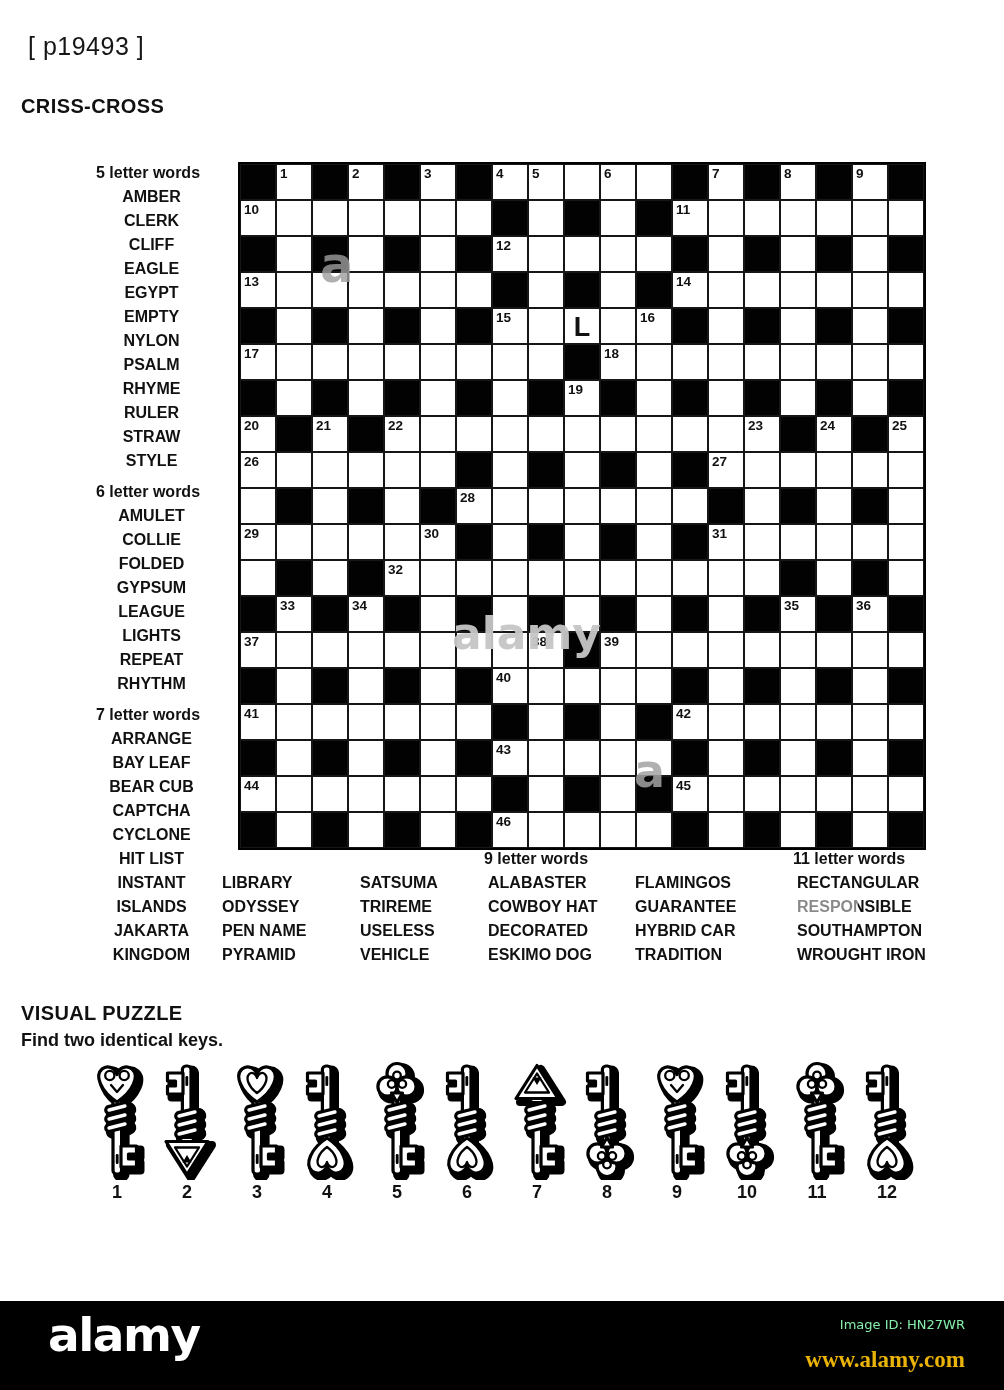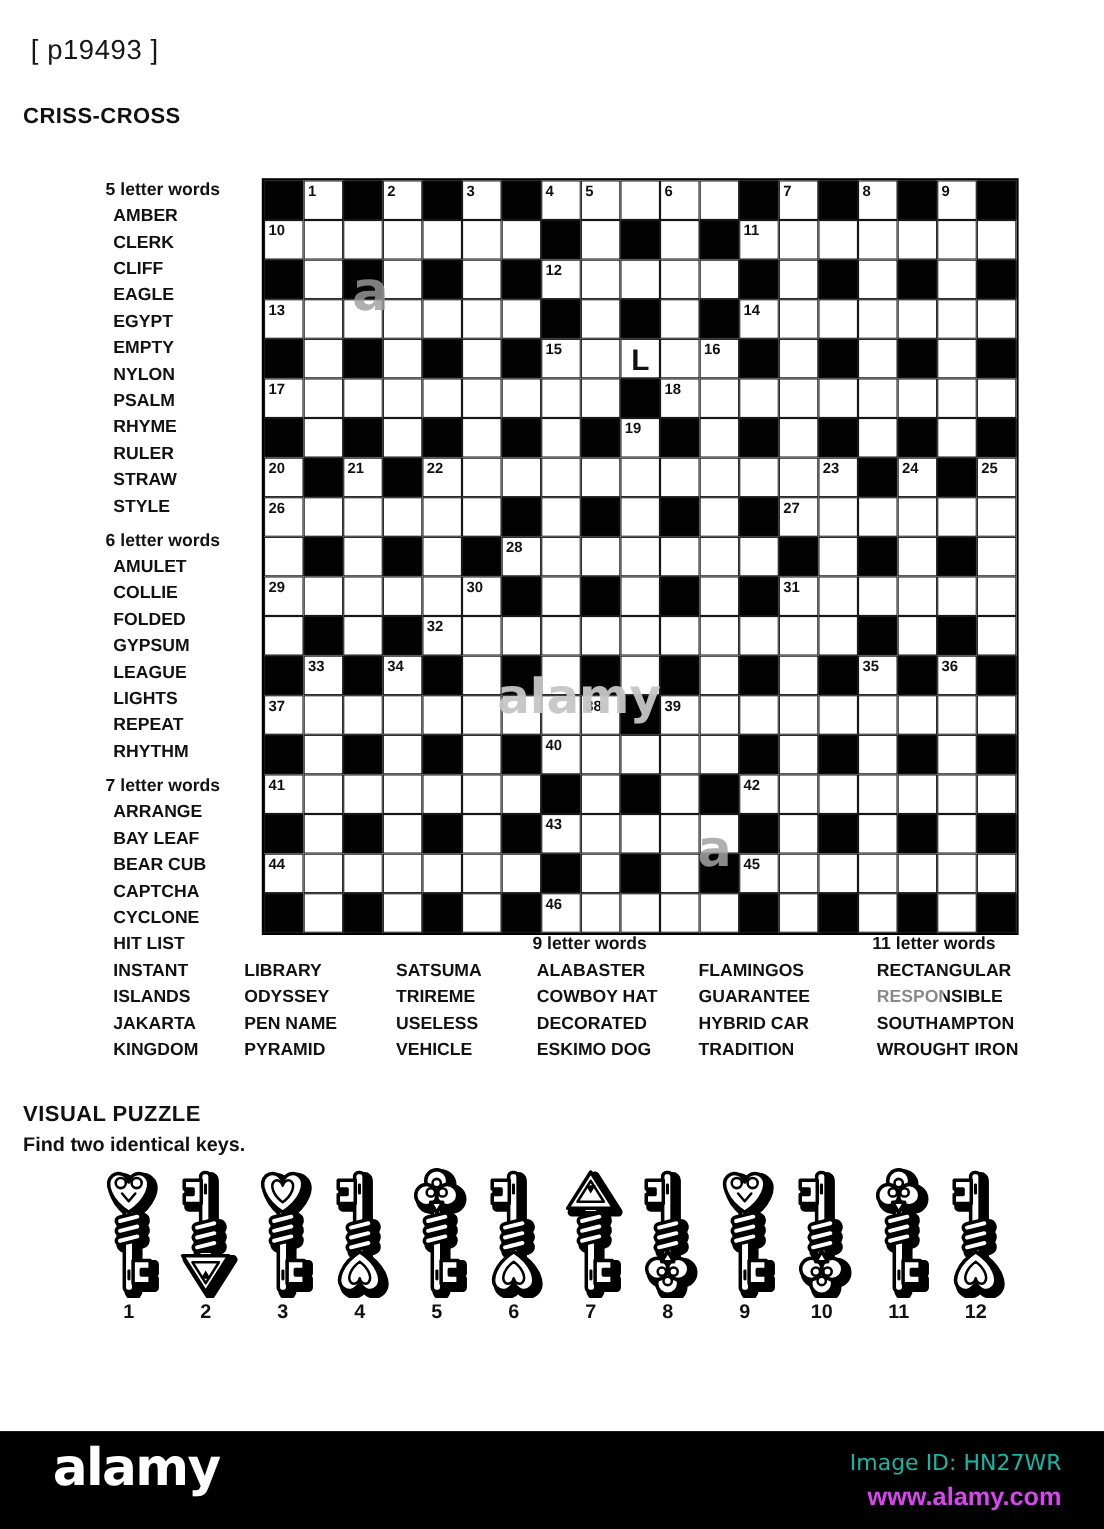--- a/index.html
+++ b/index.html
@@ -14,21 +14,21 @@
         grid-template-columns:repeat(19,36px);grid-auto-rows:36px;
         border:2px solid #000;background:#fff;}
   .cell{position:relative;box-sizing:border-box;border:1px solid #161616;background:#fff;}
   .cell.b{background:#020202;}
   .cell .num{position:absolute;top:1px;left:3px;font-size:13.5px;font-weight:700;line-height:15px;}
   .cell .given{position:absolute;left:0;top:0;right:0;bottom:0;display:flex;align-items:center;
         justify-content:center;font-size:27px;font-weight:700;padding-top:3px;}
   
   .wl{position:absolute;left:96px;top:161px;font-size:16px;font-weight:700;line-height:24px;white-space:nowrap;}
   .wl .hd.gap{margin-top:7px;}
-  .wl .wd{padding-left:7px;}
+  .wl .wd{padding-left:7px;text-align:center;}
   .bcols{position:absolute;left:0;top:0;}
   .bcol{position:absolute;top:847px;font-size:16px;font-weight:700;line-height:24px;white-space:nowrap;}
   .bcol .hd{height:24px;}
   .bcol .wd{padding-left:4px;}
   
   .vp-title{top:1002px;font-size:20px;font-weight:700;letter-spacing:.4px;}
   .vp-instr{top:1030px;font-size:18px;font-weight:700;}
   .key{position:absolute;top:1060px;width:70px;text-align:center;}
   .key svg{display:block;margin:0 auto;}
   .key .key-num{font-size:18px;font-weight:700;margin-top:2px;}
@@ -43,24 +43,24 @@
   .wm1{left:320px;top:236px;font-size:50px;color:#9d9d9d;opacity:.8;}
   .wm2{left:452px;top:608px;font-size:44px;color:#c6c6c6;opacity:.95;}
   .wm3{left:634px;top:744px;font-size:46px;color:#a3a3a3;opacity:.85;}
   .fade{position:absolute;background:rgba(255,255,255,.45);pointer-events:none;}
   .fade1{left:742px;top:126px;width:118px;height:22px;}
   .fade2{left:776px;top:897px;width:82px;height:19px;background:rgba(255,255,255,.5);}
   
   .footer{position:absolute;left:0;top:1301px;width:100%;height:89px;background:#000;}
   .flogo{position:absolute;left:48px;top:10px;color:#fff;font-size:47px;font-weight:700;
         font-family:"DejaVu Sans",sans-serif;letter-spacing:-1.5px;line-height:1;}
-  .fid{position:absolute;right:39px;top:16px;color:#14b8a6;font-size:20px;text-align:right;
+  .fid{position:absolute;right:39px;top:16px;color:#86efac;font-size:13px;text-align:right;
         font-family:"DejaVu Sans",sans-serif;}
-  .furl{position:absolute;right:39px;top:46px;color:#d946ef;font-size:23px;font-weight:700;text-align:right;
-        font-family:Liberation Sans, sans-serif;}
+  .furl{position:absolute;right:39px;top:46px;color:#eab308;font-size:23px;font-weight:700;text-align:right;
+        font-family:Liberation Serif, serif;}
 </style>
 </head>
 <body>
 
 <div class="page">
 
   <div class="ref">[ p19493 ]</div>
 
   <div class="centered cc-title">CRISS-CROSS</div>
 

